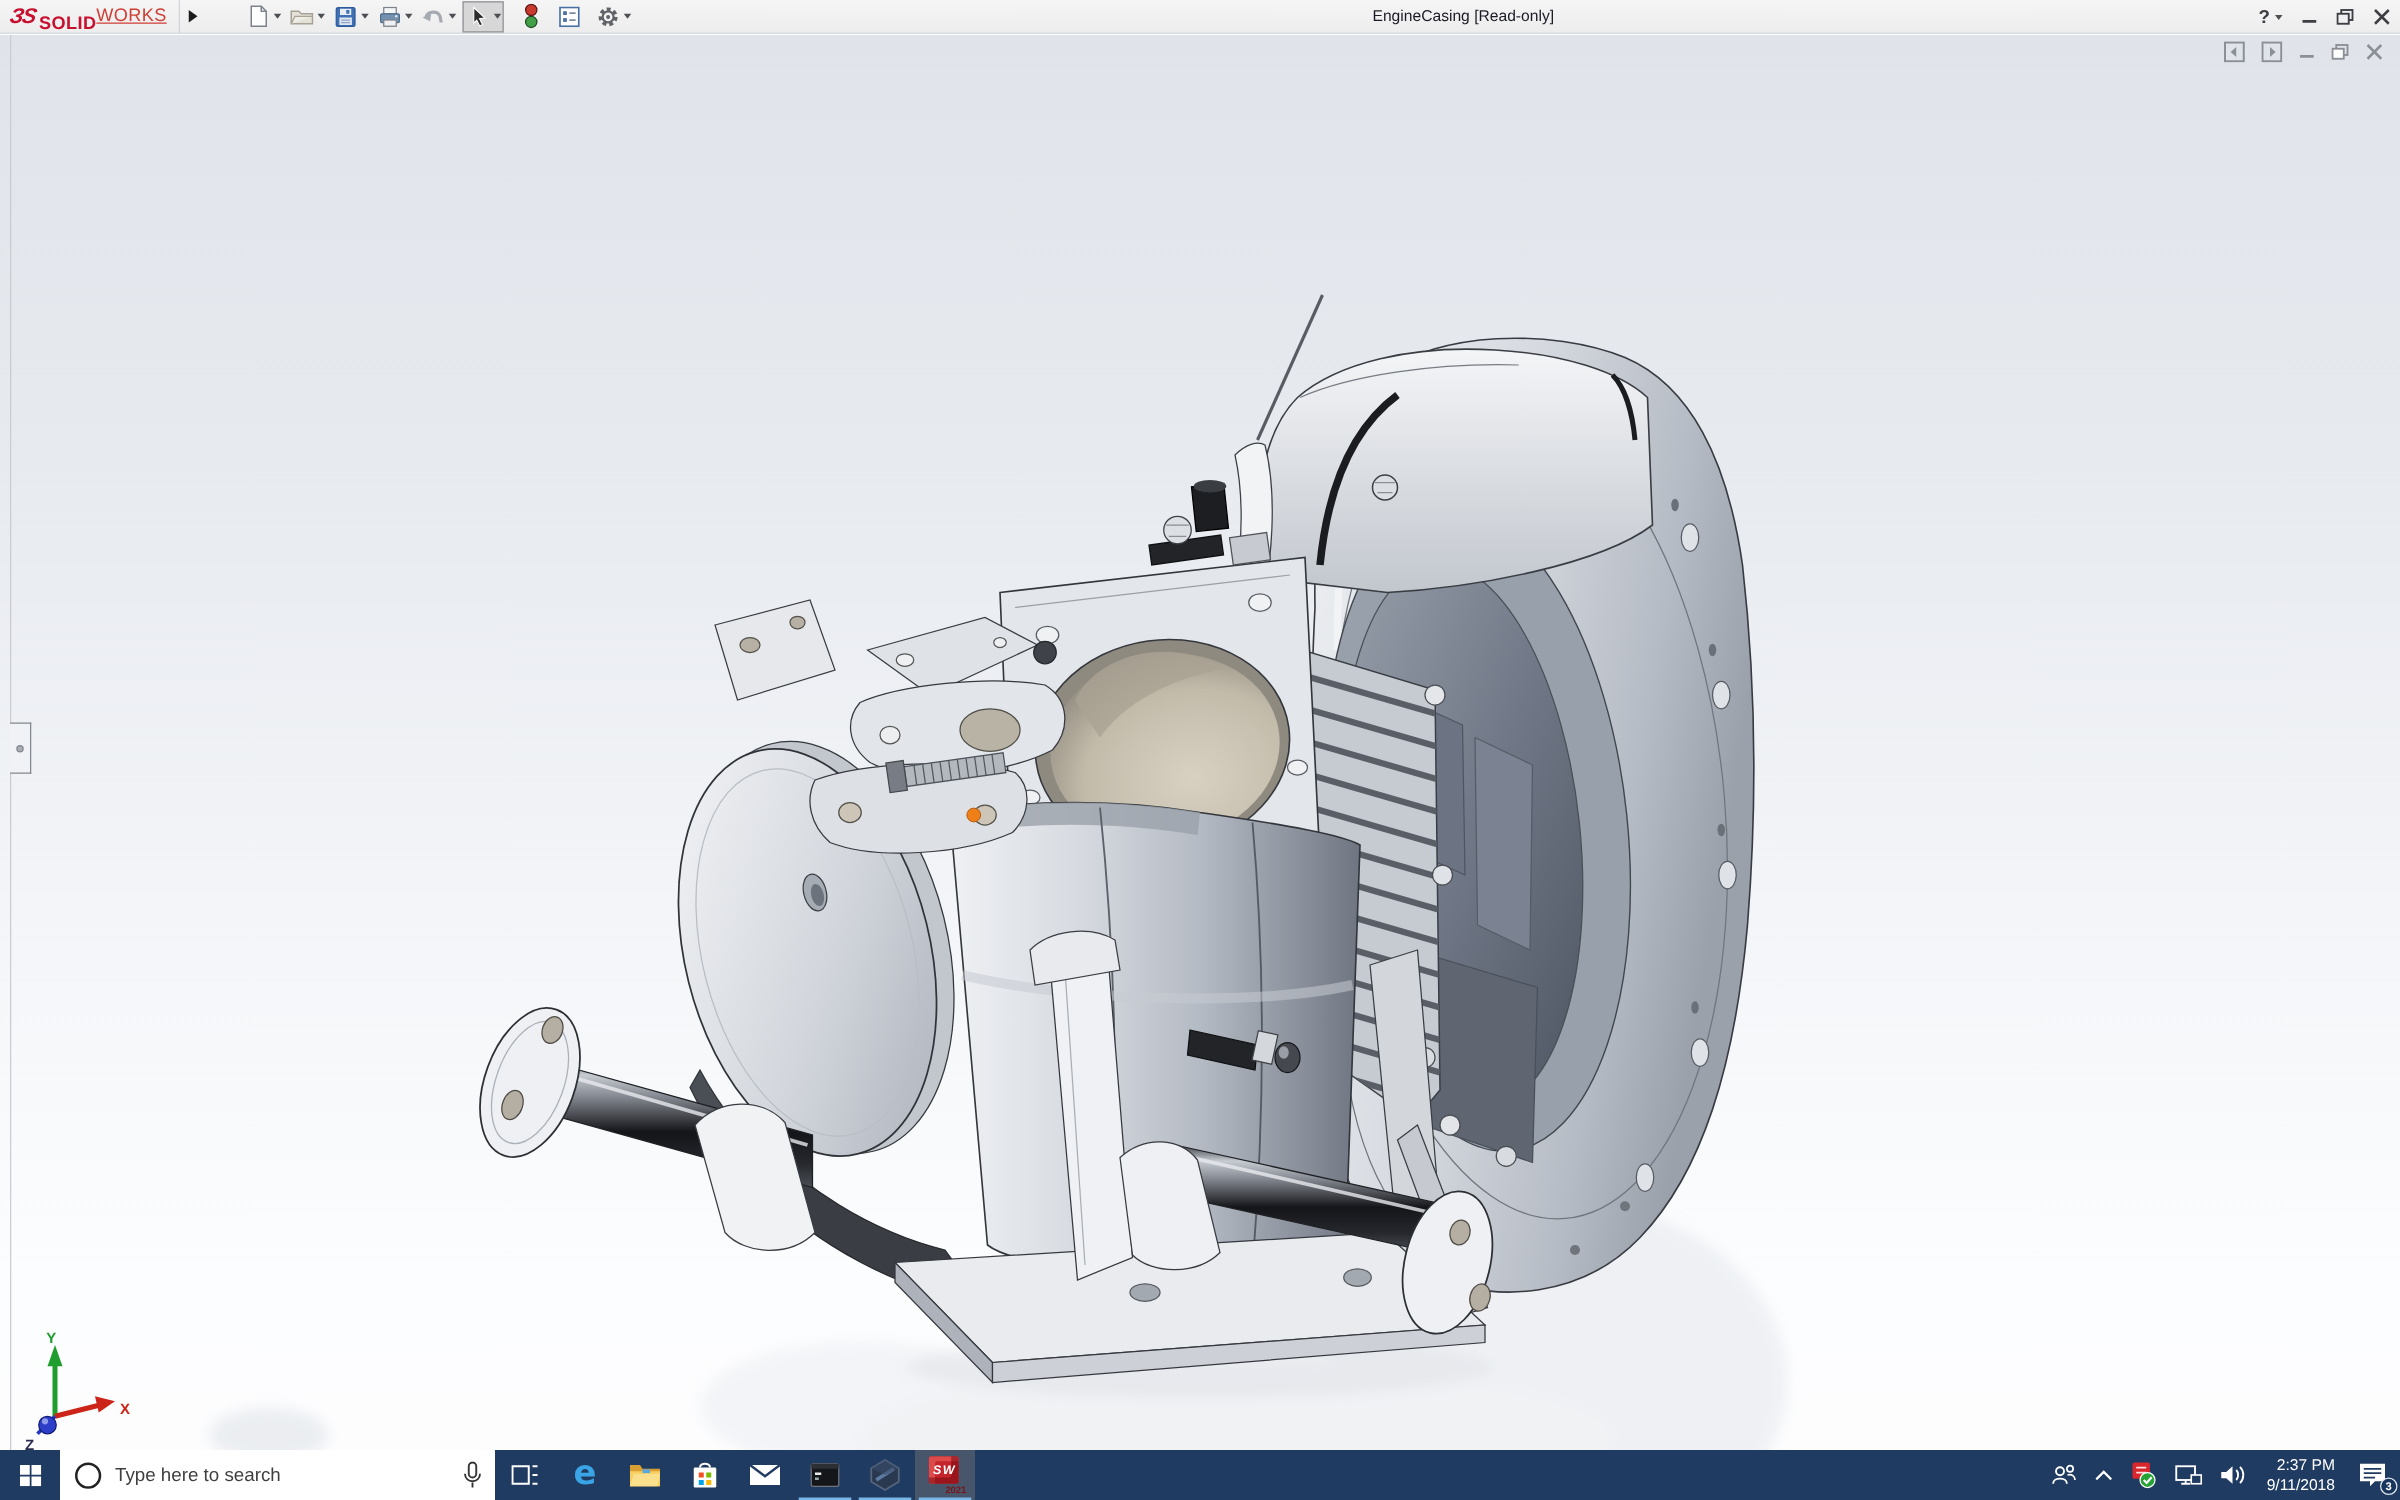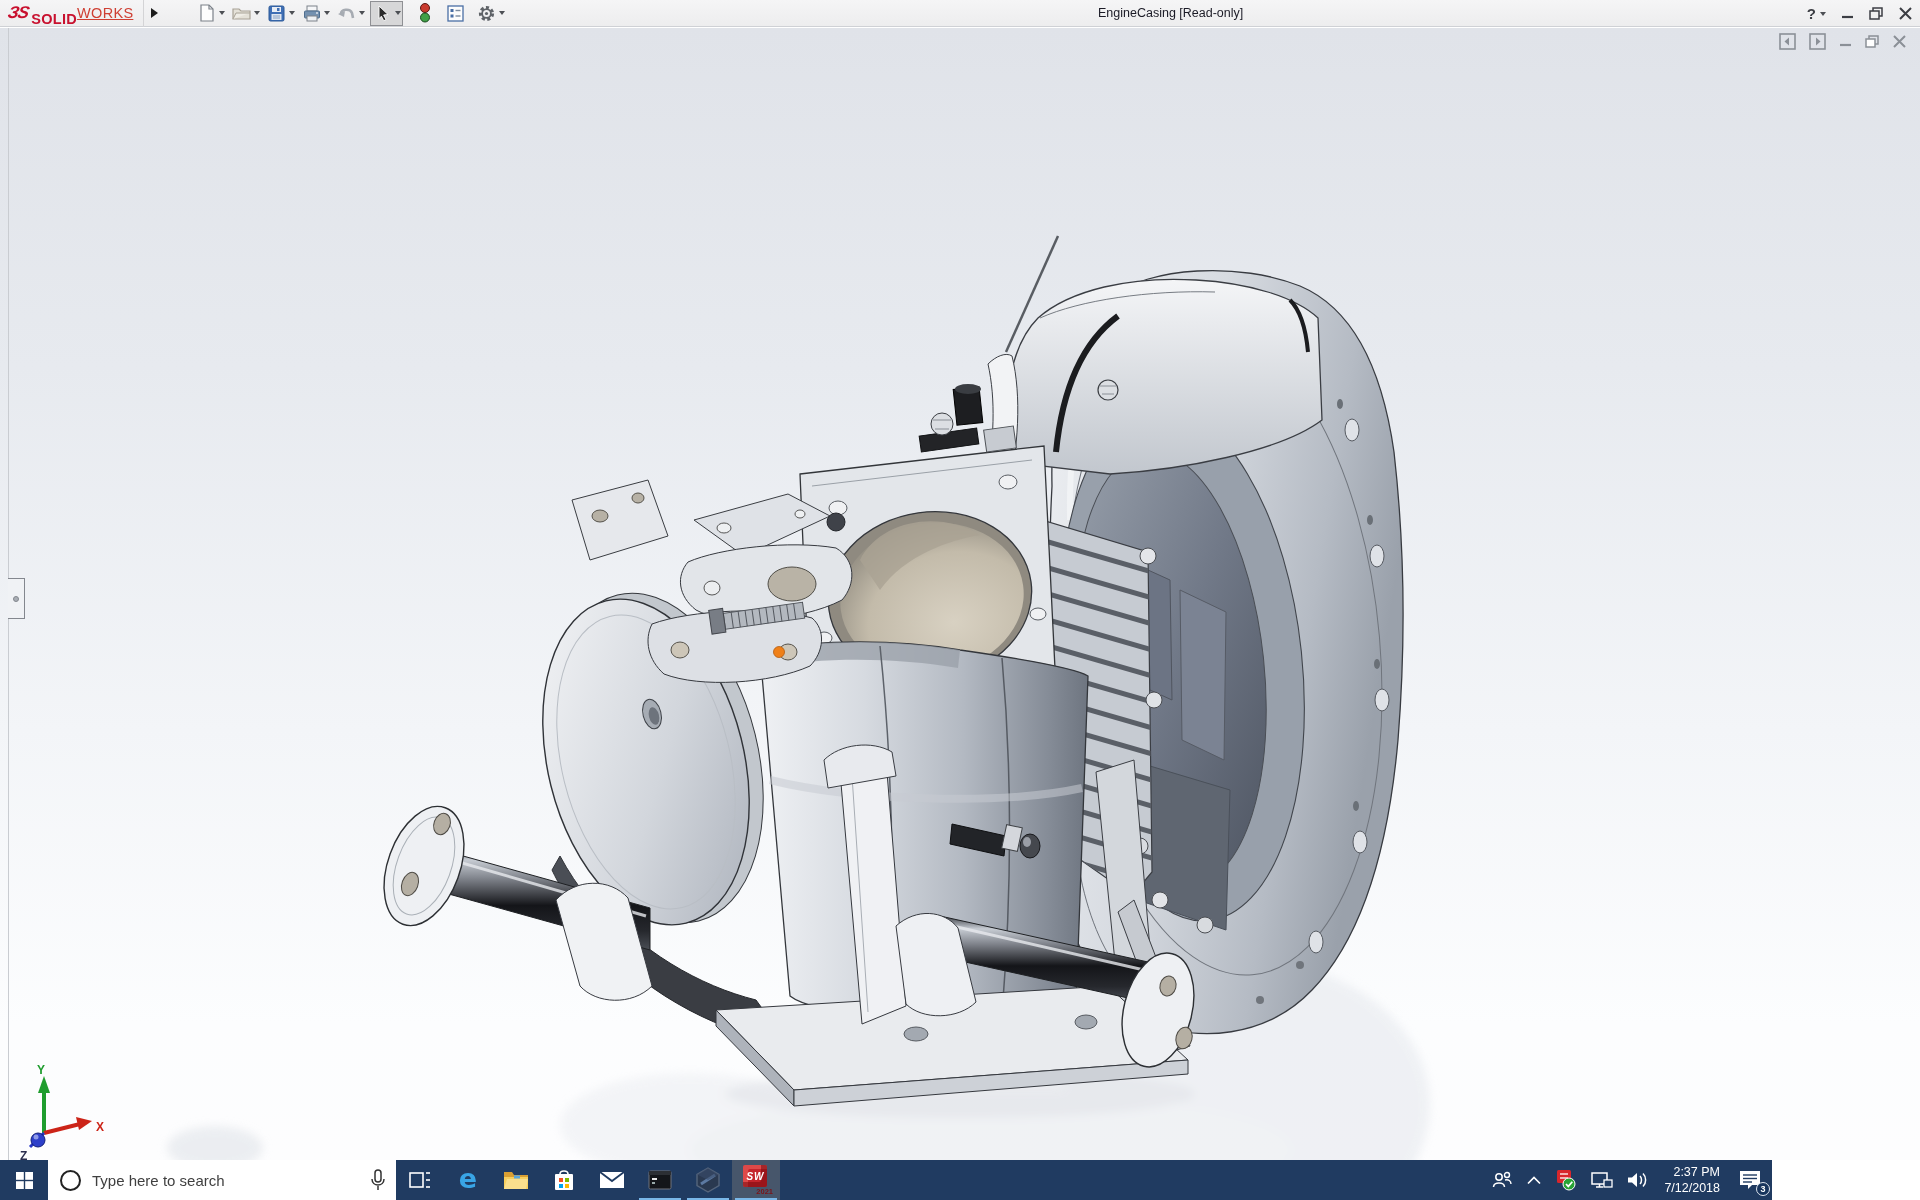--- a/index.html
+++ b/index.html
@@ -45,21 +45,21 @@
   .model-svg { position:absolute; left:0; top:0; z-index:1; }
 
   .doc-controls { position:absolute; right:14px; top:33px; display:flex; align-items:center;
     gap:13px; z-index:10; }
   .doc-btn { display:flex; align-items:center; justify-content:center; cursor:pointer; }
 
   .view-label { position:absolute; left:16px; top:1144px; font-size:13.5px; font-weight:bold;
     color:#17171e; z-index:8; }
 
   
-  .taskbar { position:absolute; left:0; top:1160px; width:1772px; height:40px;
+  .taskbar { position:absolute; left:0; top:1160px; width:1920px; height:40px;
     background:#203b61; display:flex; align-items:stretch; z-index:40; }
   .tb-start { width:48px; display:flex; align-items:center; justify-content:center; cursor:pointer; }
   .tb-search { width:348px; background:#ffffff; display:flex; align-items:center;
     padding:0 10px 0 12px; cursor:text; }
   .tb-search .cortana { width:21px; height:21px; border:2.5px solid #222; border-radius:50%;
     margin-right:11px; flex:none; }
   .tb-search input { flex:1; border:none; outline:none; font-size:15px; color:#333;
     font-family:"Liberation Sans",sans-serif; background:transparent; }
   .tb-search input::placeholder { color:#3f3f3f; opacity:1; }
   .tb-cell { width:48px; display:flex; align-items:center; justify-content:center;
@@ -626,21 +626,21 @@
       </span>
       <span class="tray-btn">
         <svg width="22" height="18">
           <polygon points="1,6.5 5,6.5 10,2 10,16 5,11.5 1,11.5" fill="#fff"></polygon>
           <path d="M13,5 C15,7 15,11 13,13" fill="none" stroke="#fff" stroke-width="1.5"></path>
           <path d="M16,2.5 C19.5,6 19.5,12 16,15.5" fill="none" stroke="#fff" stroke-width="1.5"></path>
         </svg>
       </span>
       <span class="clock">
         <span>2:37 PM</span>
-        <span>7/12/2018</span>
+        <span>9/11/2018</span>
       </span>
       <span class="tray-btn" style="width:44px;">
         <svg width="24" height="22">
           <path d="M2,2 L22,2 L22,16 L14,16 L10,20 L10,16 L2,16 Z" fill="#fff"></path>
           <line x1="5" y1="6" x2="19" y2="6" stroke="#203b61" stroke-width="1.4"></line>
           <line x1="5" y1="9.5" x2="19" y2="9.5" stroke="#203b61" stroke-width="1.4"></line>
           <line x1="5" y1="13" x2="14" y2="13" stroke="#203b61" stroke-width="1.4"></line>
         </svg>
         <span class="ac-badge">3</span>
       </span>

